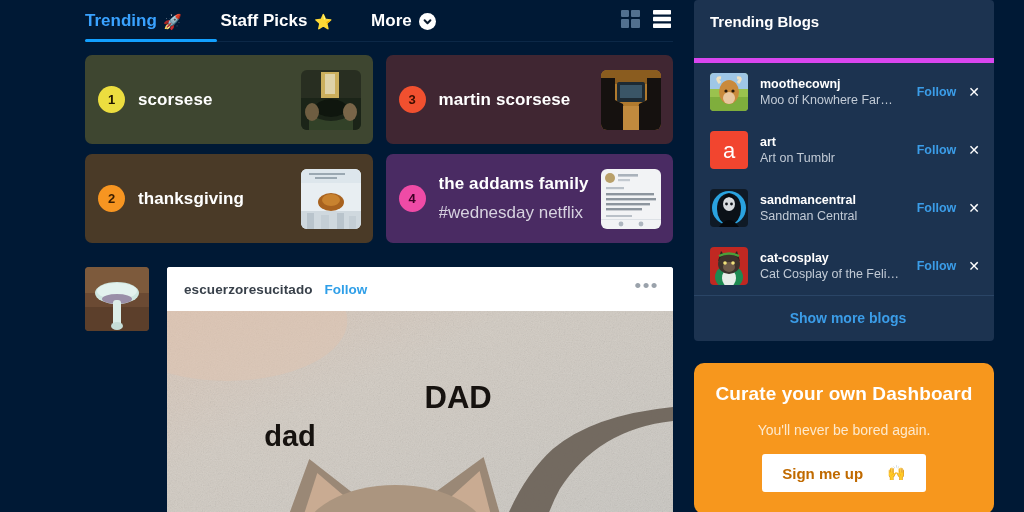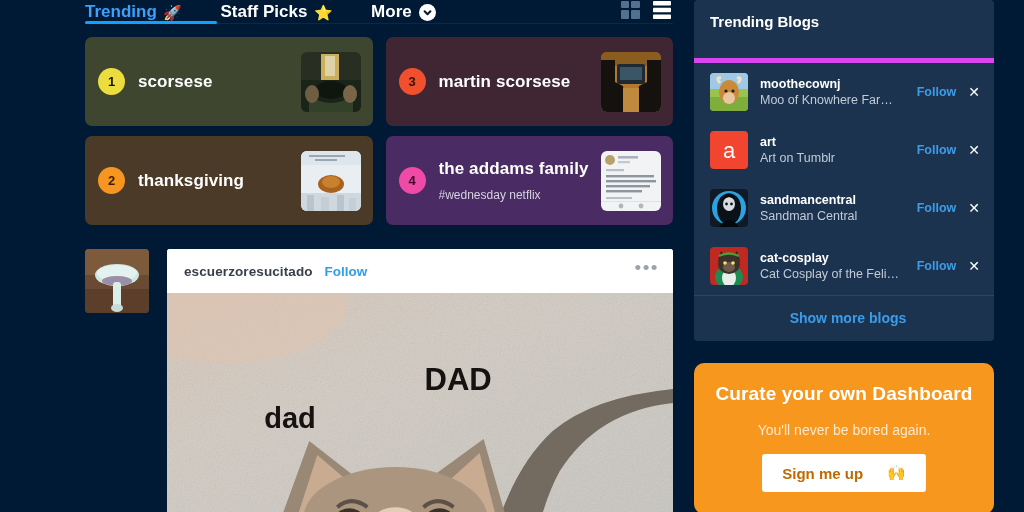--- a/index.html
+++ b/index.html
@@ -25,21 +25,21 @@
     position: absolute;
     left: 85px;
     top: 0;
     width: 588px;
     height: 512px;
   }
 
   
   .tabbar {
     position: relative;
-    height: 24px;
+    height: 42px;
     display: flex;
     align-items: center;
     gap: 0px;
   }
   .tab {
     position: relative;
     display: flex;
     align-items: center;
     gap: 7px;
     height: 42px;
@@ -120,21 +120,21 @@
   .tagcard .tagname {
     font-size: 17px;
     font-weight: bold;
     color: #ffffff;
     letter-spacing: 0.1px;
     white-space: nowrap;
     overflow: hidden;
     text-overflow: ellipsis;
   }
   .tagcard .tagsub {
-    font-size: 12px;
+    font-size: 17px;
     color: #d7d2e0;
     margin-top: 9px;
     white-space: nowrap;
     overflow: hidden;
     text-overflow: ellipsis;
   }
   .tagcard .thumb {
     flex: 0 0 auto;
     width: 60px; height: 60px;
     border-radius: 6px;

